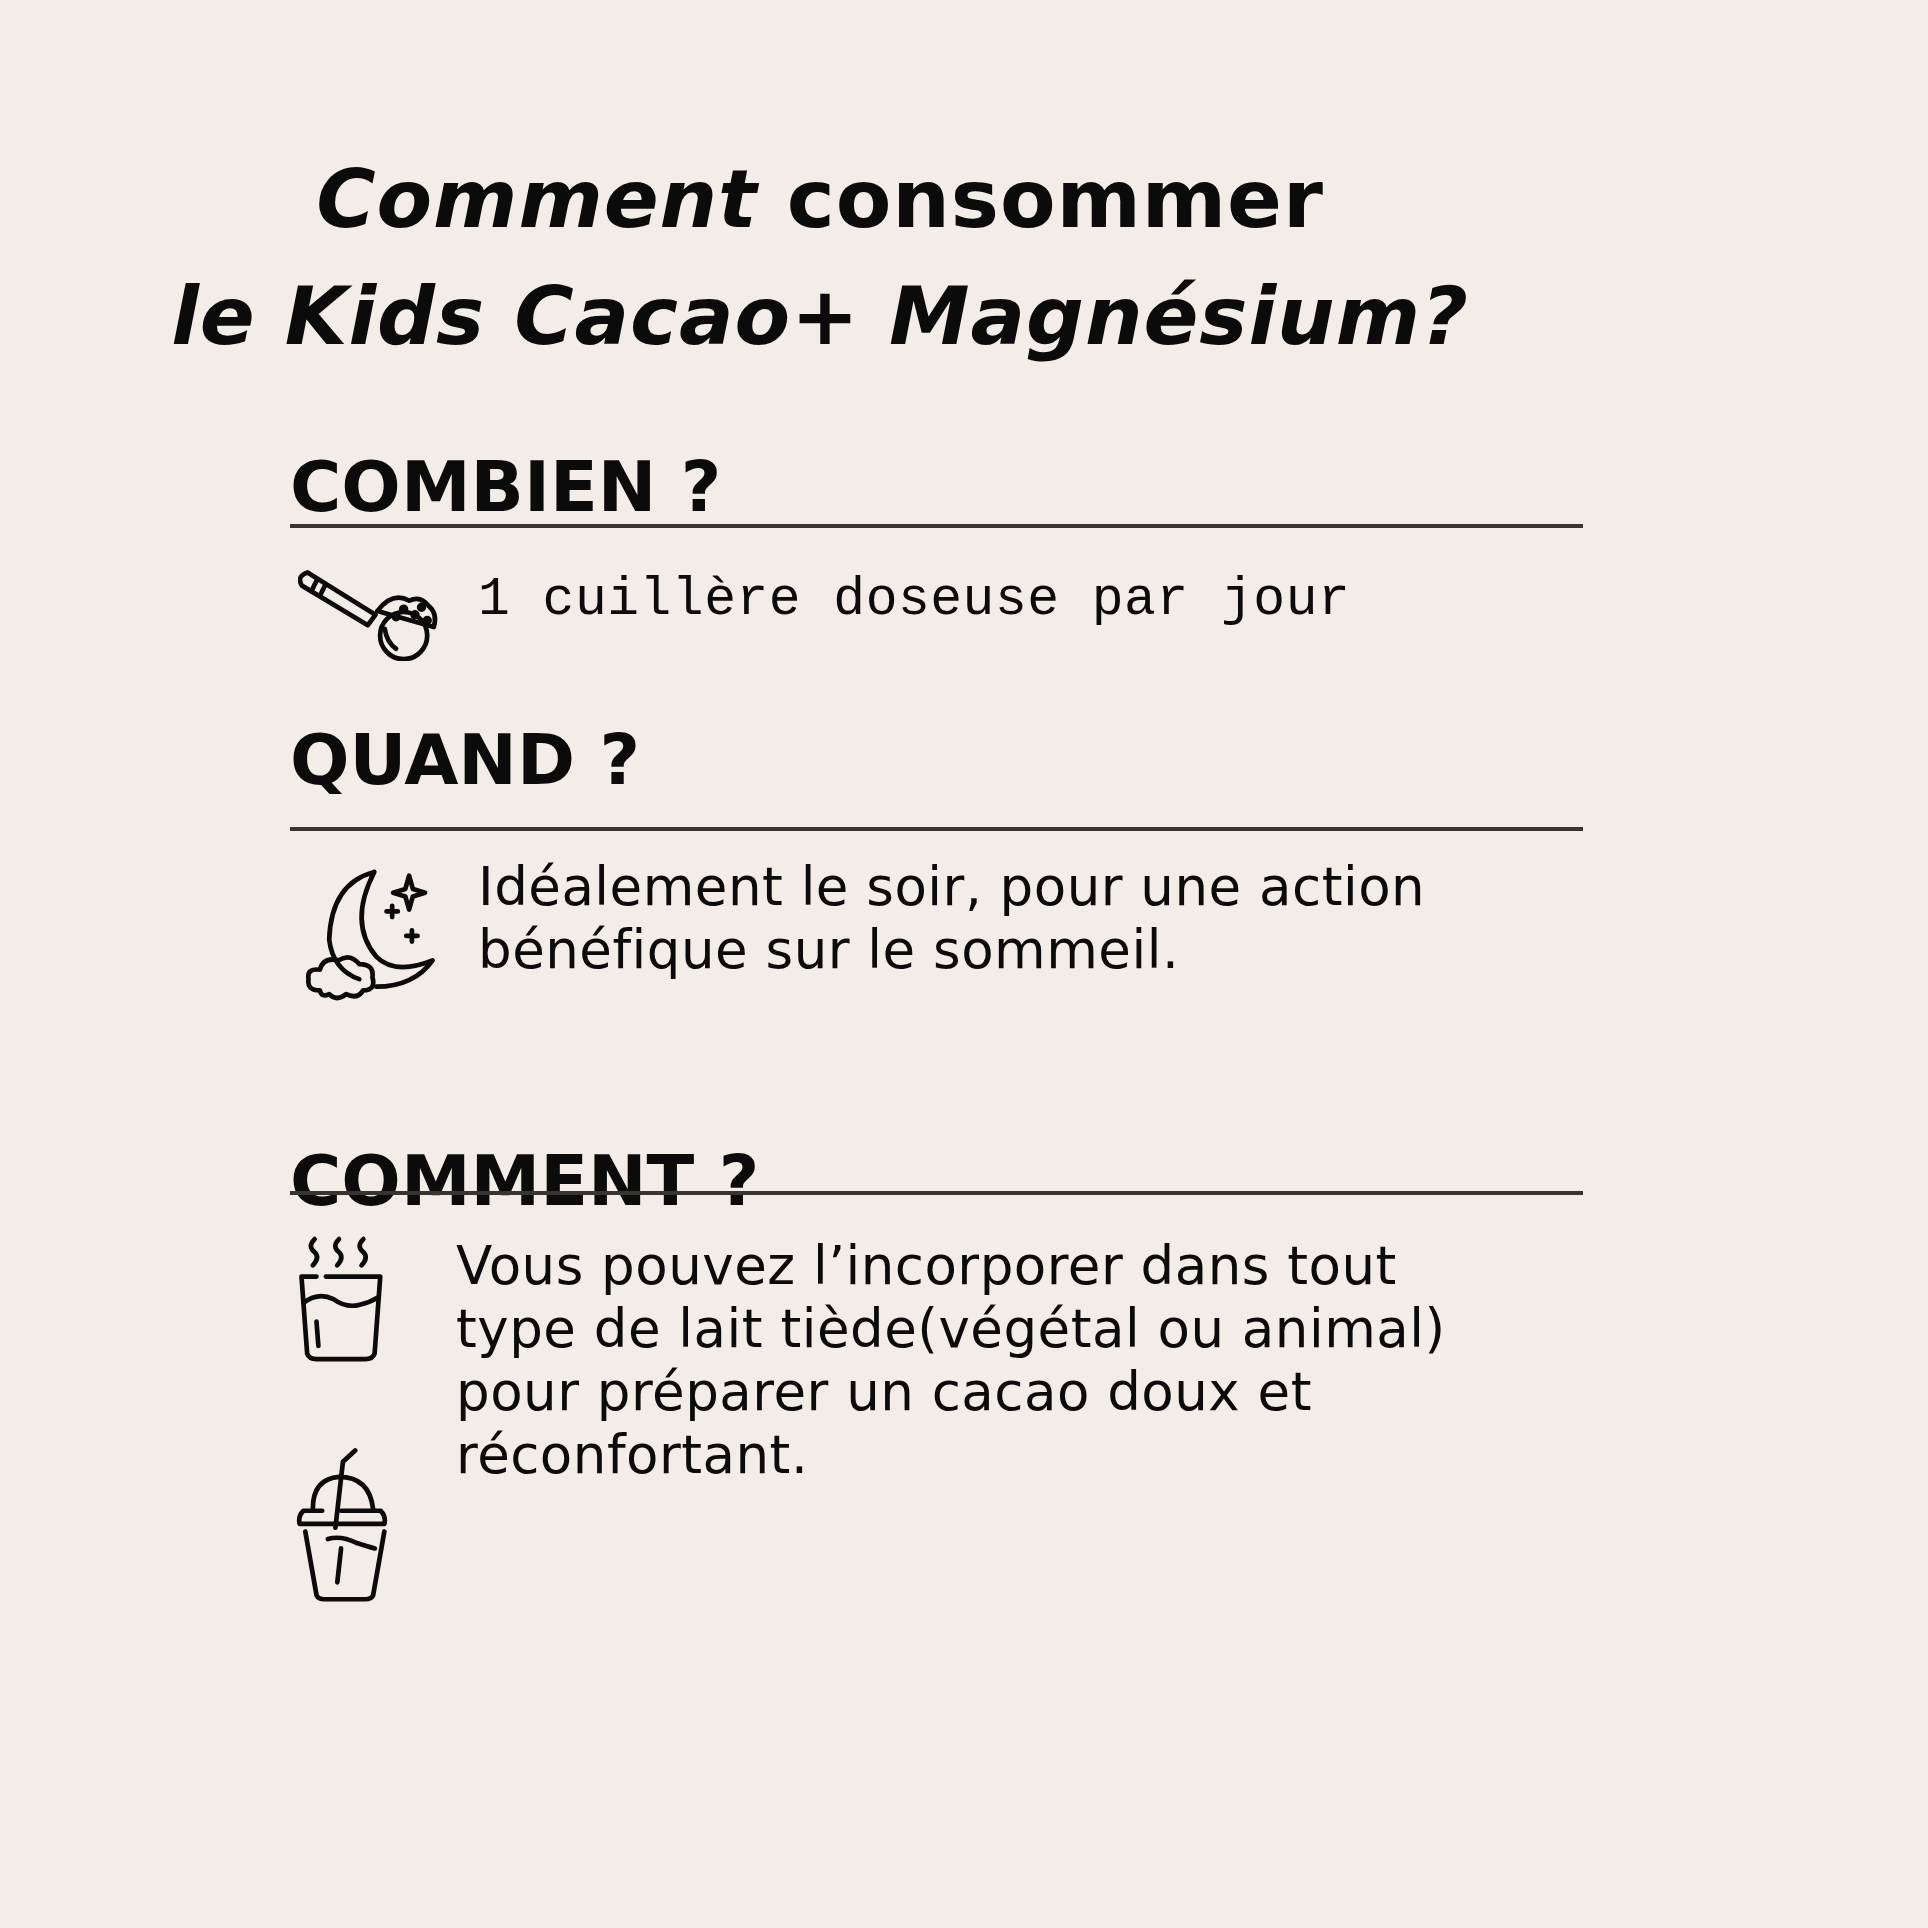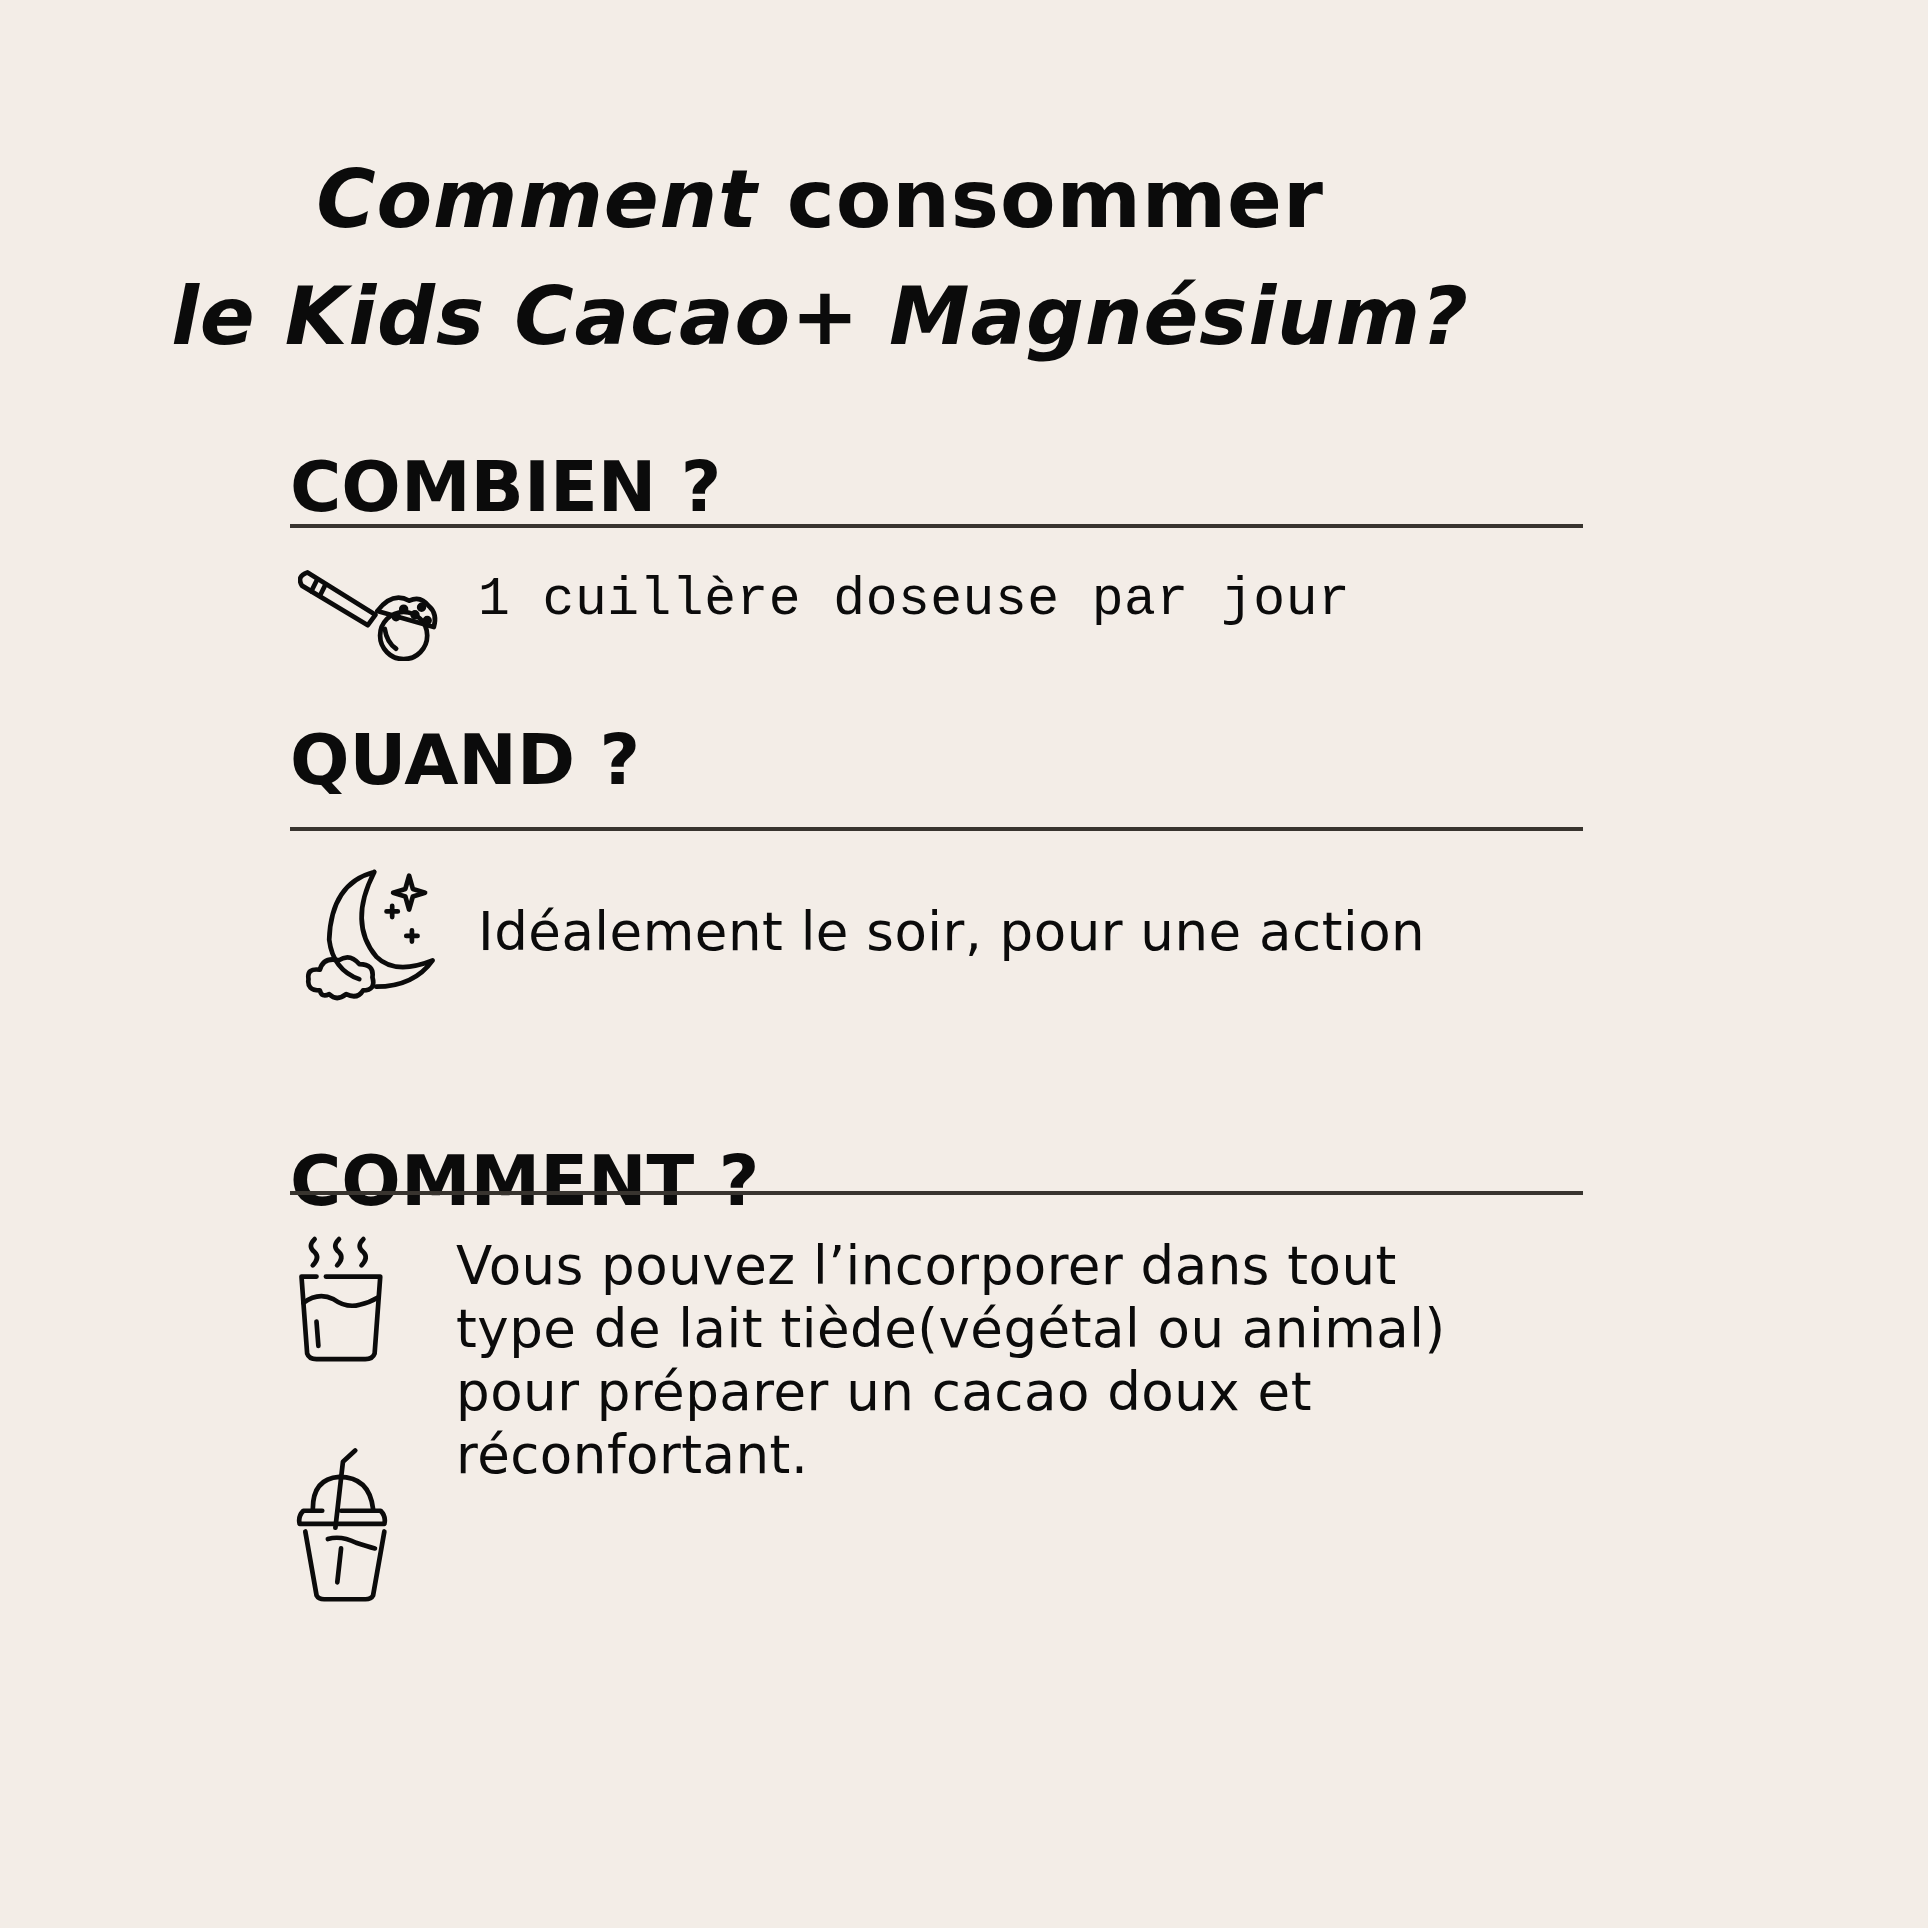--- a/index.html
+++ b/index.html
@@ -77,22 +77,23 @@
 
 <div class="icon" style="left:301px; top:866px;">
   <svg width="141" height="137" viewBox="0 0 150 145" fill="none" stroke="#0b0b0b" stroke-width="5" stroke-linecap="round" stroke-linejoin="round">
     <path d="M78 6 Q32 18 30 78 Q34 110 62 120 M78 6 Q50 60 80 96 Q100 116 140 100 Q120 128 80 128"></path>
     <path d="M115 10 L119 24 L132 28 L119 32 L115 46 L111 32 L98 28 L111 24 Z"></path>
     <path d="M97 42 L97 54 M91 48 L103 48"></path>
     <path d="M118 68 L118 80 M112 74 L124 74"></path>
     <path d="M20 132 Q6 132 8 120 Q6 108 20 110 Q24 96 40 100 Q52 92 62 104 Q78 104 76 118 Q80 132 66 132 Q60 142 48 136 Q38 144 30 136 Q22 140 20 132 Z"></path>
   </svg>
 </div>
-<div class="body-text" style="left:478px; top:900px;">
+<div class="body-text" style="left:478px; top:855px;">
   <div>Idéalement le soir, pour une action</div>
+  <div>bénéfique sur le sommeil.</div>
 </div>
 
 <div class="section-head" style="top:1144px;">COMMENT ?</div>
 <div class="rule" style="top:1191px;"></div>
 
 <div class="icon" style="left:294px; top:1235px;">
   <svg width="90" height="130" viewBox="0 0 96 138" fill="none" stroke="#0b0b0b" stroke-width="5" stroke-linecap="round" stroke-linejoin="round">
     <path d="M22 4 Q14 12 22 18 Q28 24 20 32"></path>
     <path d="M48 4 Q40 12 48 18 Q54 24 46 32"></path>
     <path d="M74 4 Q66 12 74 18 Q80 24 72 32"></path>

